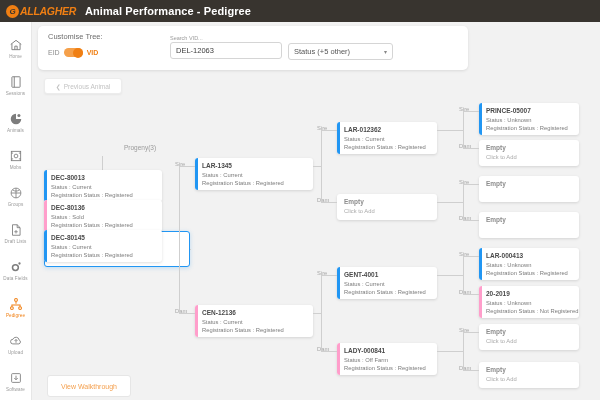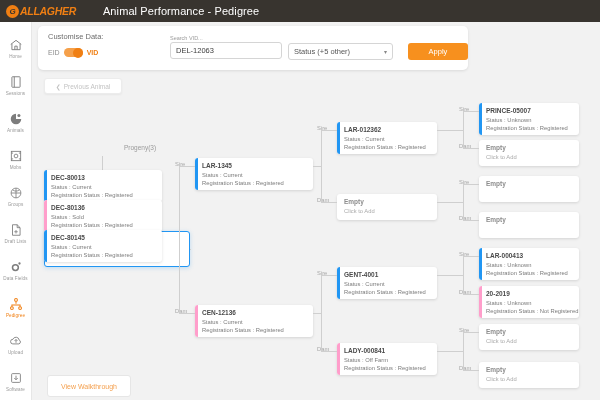--- a/index.html
+++ b/index.html
@@ -30,21 +30,21 @@
   }
   .logo-oval span{
     color:#38342f;font-size:8px;font-weight:bold;font-style:italic;
   }
   .logo-word{
     color:#f07f13;font-size:10.5px;font-weight:bold;font-style:italic;
     letter-spacing:-0.3px;
     padding-left:4px;
   }
   .header-title{
-    color:#ffffff;font-size:11px;font-weight:normal;margin-left:27px;
+    color:#ffffff;font-size:11px;font-weight:bold;margin-left:9px;
     letter-spacing:0.1px;
   }
 
   
   .sidebar{
     position:absolute; top:22px; left:0; width:32px; height:378px;
     background:#ffffff; border-right:1px solid #e6e6e6;
     display:flex;flex-direction:column;align-items:center;
     padding-top:8px; z-index:15;
   }
@@ -273,39 +273,38 @@
         <svg viewBox="0 0 24 24" width="14" height="14" fill="none" stroke="#7d7d7d" stroke-width="1.5">
           <rect x="4.5" y="4.5" width="15" height="15" rx="1.4"></rect>
           <path d="M12 8v7M9 12l3 3 3-3"></path>
         </svg>
       </span>
       <span class="nav-label">Software</span>
     </div>
   </div>
 
 <div class="custom-panel">
-  <div class="ct-label">Customise Data:</div>
+  <div class="ct-label">Customise Tree:</div>
   <div class="toggle-row">
     <span class="tg-eid">EID</span>
     <div class="switch">
         <div class="knob"></div>
       </div>
     <span class="tg-vid">VID</span>
   </div>
   <div class="search-wrap">
     <div class="search-lbl">Search VID...</div>
     <input class="search-input" type="text" value="DEL-12063" style="">
   </div>
   <div class="select-wrap">
     <div class="select-box">
       <span>Status (+5 other)</span>
       <span class="caret">▾</span>
     </div>
   </div>
-  <button class="apply-btn">Apply</button>
 </div>
 
 <div class="canvas">
   <div class="prev-btn">
     <span class="chev">❮</span>
     <span>Previous Animal</span>
   </div>
   <div class="walk-btn">
     <span>View Walkthrough</span>
   </div>

